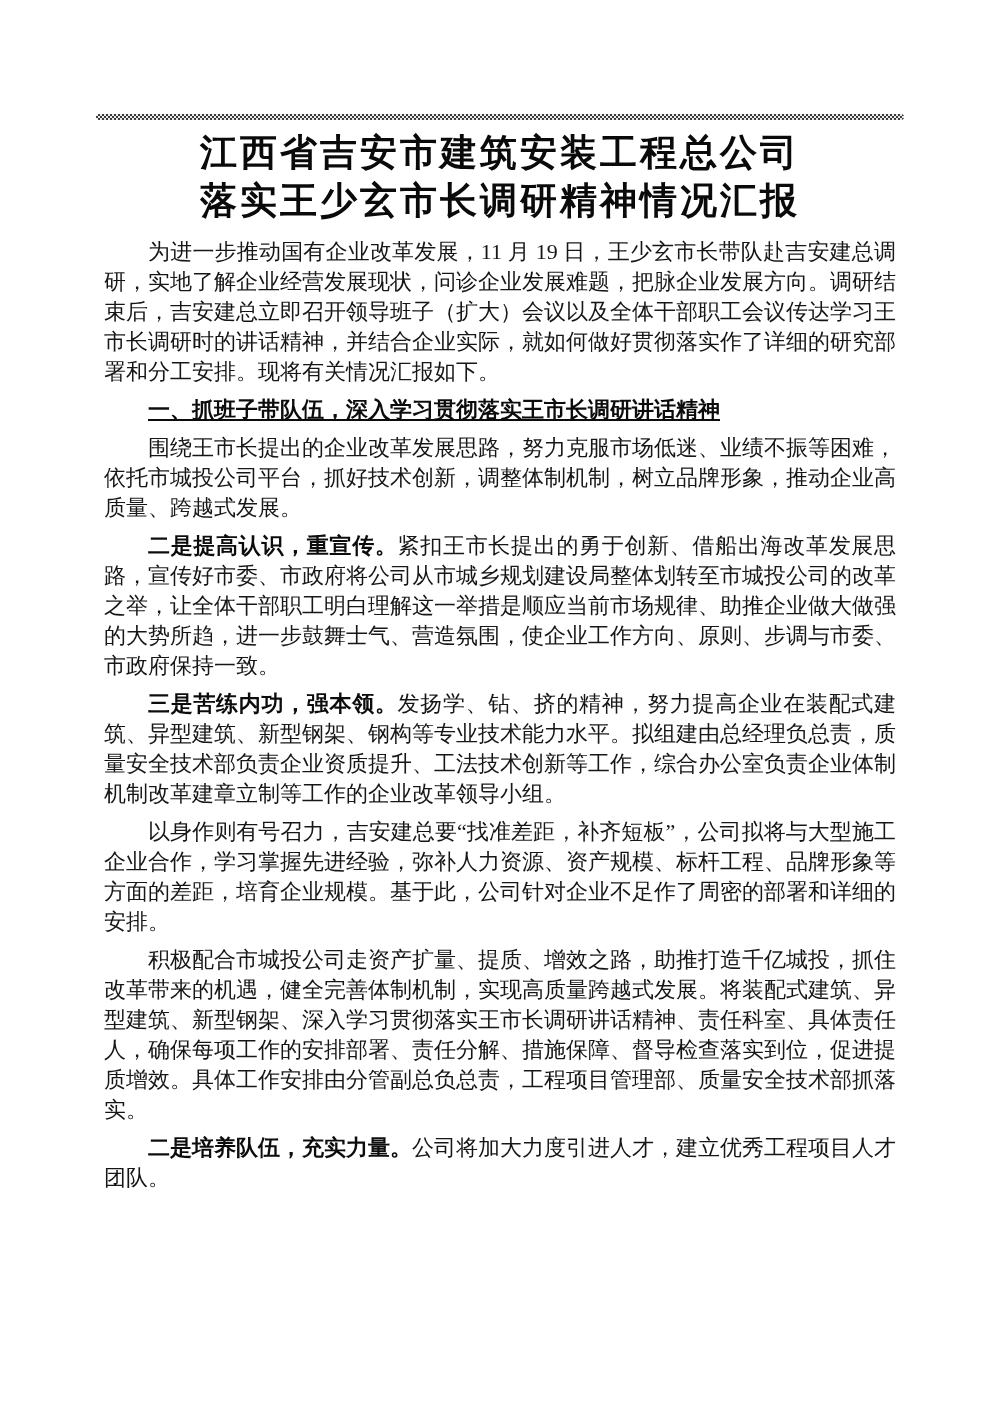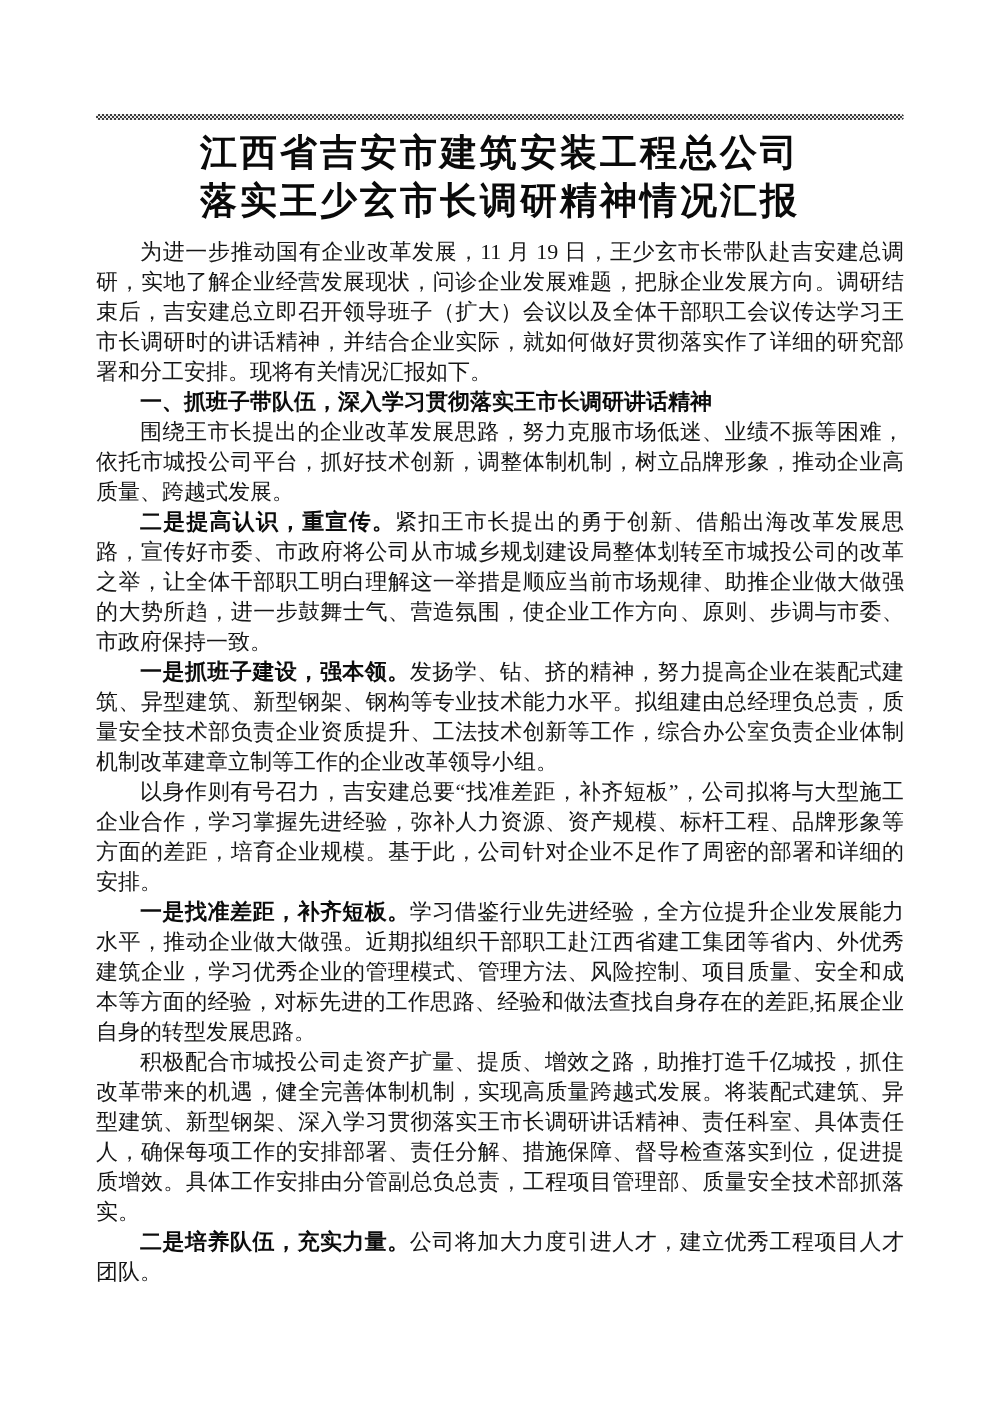--- a/index.html
+++ b/index.html
@@ -45,28 +45,29 @@
 
   .doc-body {
     margin-top: 12px;
     font-size: 22px;
     line-height: 30px;
     text-align: justify;
     text-justify: inter-ideograph;
   }
 
   .doc-body p {
-    margin: 0;
+    margin: 8px;
     text-indent: 2em;
   }
 
   .doc-body p.section-heading {
     font-family: "Liberation Sans", "DejaVu Sans", sans-serif;
     font-weight: bold;
     color: #0c0c0c;
+    text-decoration: underline;
   }
 
   .doc-body strong.para-lead {
     font-family: "Liberation Sans", "DejaVu Sans", sans-serif;
     font-weight: bold;
     color: #0c0c0c;
   }
 </style>
 </head>
 <body>
@@ -78,21 +79,20 @@
 
     <h1 class="doc-title first">江西省吉安市建筑安装工程总公司</h1>
 
     <h1 class="doc-title">落实王少玄市长调研精神情况汇报</h1>
 
     <div class="doc-body" id="doc-body">
         <p>为进一步推动国有企业改革发展，11 月 19 日，王少玄市长带队赴吉安建总调研，实地了解企业经营发展现状，问诊企业发展难题，把脉企业发展方向。调研结束后，吉安建总立即召开领导班子（扩大）会议以及全体干部职工会议传达学习王市长调研时的讲话精神，并结合企业实际，就如何做好贯彻落实作了详细的研究部署和分工安排。现将有关情况汇报如下。</p>
         <p class="section-heading">一、抓班子带队伍，深入学习贯彻落实王市长调研讲话精神</p>
         <p>围绕王市长提出的企业改革发展思路，努力克服市场低迷、业绩不振等困难，依托市城投公司平台，抓好技术创新，调整体制机制，树立品牌形象，推动企业高质量、跨越式发展。</p>
         <p><strong class="para-lead">二是提高认识，重宣传。</strong>紧扣王市长提出的勇于创新、借船出海改革发展思路，宣传好市委、市政府将公司从市城乡规划建设局整体划转至市城投公司的改革之举，让全体干部职工明白理解这一举措是顺应当前市场规律、助推企业做大做强的大势所趋，进一步鼓舞士气、营造氛围，使企业工作方向、原则、步调与市委、市政府保持一致。</p>
-        <p><strong class="para-lead">一是抓班子建设，强本领。</strong>发扬学、钻、挤的精神，努力提高企业在装配式建筑、异型建筑、新型钢架、钢构等专业技术能力水平。拟组建由总经理负总责，质量安全技术部负责企业资质提升、工法技术创新等工作，综合办公室负责企业体制机制改革建章立制等工作的企业改革领导小组。</p>
+        <p><strong class="para-lead">三是苦练内功，强本领。</strong>发扬学、钻、挤的精神，努力提高企业在装配式建筑、异型建筑、新型钢架、钢构等专业技术能力水平。拟组建由总经理负总责，质量安全技术部负责企业资质提升、工法技术创新等工作，综合办公室负责企业体制机制改革建章立制等工作的企业改革领导小组。</p>
         <p>以身作则有号召力，吉安建总要“找准差距，补齐短板”，公司拟将与大型施工企业合作，学习掌握先进经验，弥补人力资源、资产规模、标杆工程、品牌形象等方面的差距，培育企业规模。基于此，公司针对企业不足作了周密的部署和详细的安排。</p>
-        <p><strong class="para-lead">一是找准差距，补齐短板。</strong>学习借鉴行业先进经验，全方位提升企业发展能力水平，推动企业做大做强。近期拟组织干部职工赴江西省建工集团等省内、外优秀建筑企业，学习优秀企业的管理模式、管理方法、风险控制、项目质量、安全和成本等方面的经验，对标先进的工作思路、经验和做法查找自身存在的差距,拓展企业自身的转型发展思路。</p>
         <p>积极配合市城投公司走资产扩量、提质、增效之路，助推打造千亿城投，抓住改革带来的机遇，健全完善体制机制，实现高质量跨越式发展。将装配式建筑、异型建筑、新型钢架、深入学习贯彻落实王市长调研讲话精神、责任科室、具体责任人，确保每项工作的安排部署、责任分解、措施保障、督导检查落实到位，促进提质增效。具体工作安排由分管副总负总责，工程项目管理部、质量安全技术部抓落实。</p>
         <p><strong class="para-lead">二是培养队伍，充实力量。</strong>公司将加大力度引进人才，建立优秀工程项目人才团队。</p>
       </div>
 
   </div>
 </div>
 
 </body></html>

